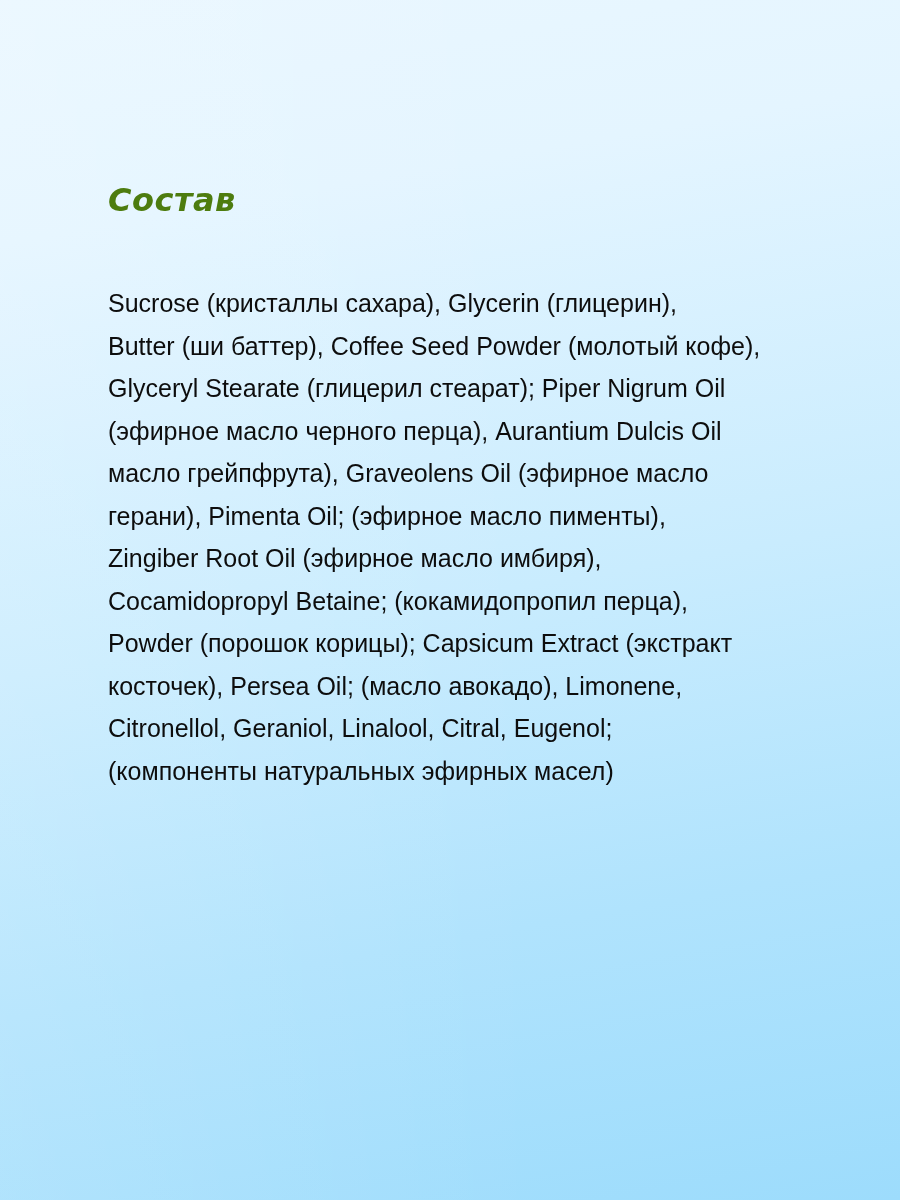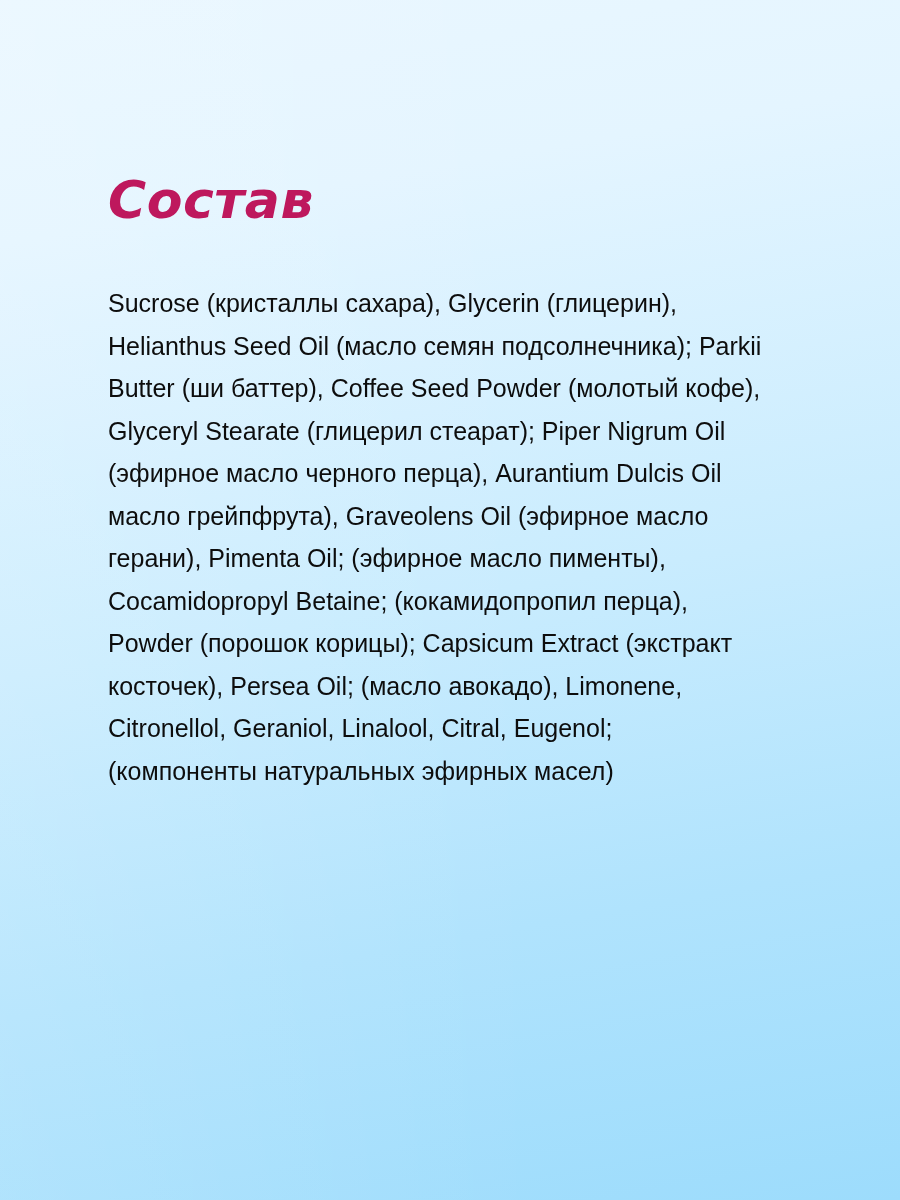--- a/index.html
+++ b/index.html
@@ -23,23 +23,23 @@
       position: absolute;
       left: 108px;
       top: 168px;
       width: 720px;
     }
     .title {
       margin: 0;
       font-family: "DejaVu Sans", sans-serif;
       font-weight: bold;
       font-style: italic;
-      font-size: 52px;
+      font-size: 32px;
       line-height: 64px;
-      color: #be185d;
+      color: #4d7c0f;
       letter-spacing: 0.5px;
     }
     .composition {
       margin-top: 50px;
       font-family: "Liberation Sans", sans-serif;
       font-size: 25px;
       line-height: 42.5px;
       color: #0d0d0d;
     }
     .composition .line {
@@ -49,25 +49,25 @@
   </style>
 </head>
 <body>
 
 <div class="overlay"></div>
 
 <main class="content">
   <h1 class="title">Состав</h1>
   <div class="composition">
     <span class="line">Sucrose (кристаллы сахара), Glycerin (глицерин),</span>
-    <span class="line">Helianthus Seed Oil (масло семян подсолнечника); Parkii</span>
     <span class="line">Butter (ши баттер), Coffee Seed Powder (молотый кофе),</span>
     <span class="line">Glyceryl Stearate (глицерил стеарат); Piper Nigrum Oil</span>
     <span class="line">(эфирное масло черного перца), Aurantium Dulcis Oil</span>
     <span class="line">масло грейпфрута), Graveolens Oil (эфирное масло</span>
     <span class="line">герани), Pimenta Oil; (эфирное масло пименты),</span>
+    <span class="line">Zingiber Root Oil (эфирное масло имбиря),</span>
     <span class="line">Cocamidopropyl Betaine; (кокамидопропил перца),</span>
     <span class="line">Powder (порошок корицы); Capsicum Extract (экстракт</span>
     <span class="line">косточек), Persea Oil; (масло авокадо), Limonene,</span>
     <span class="line">Citronellol, Geraniol, Linalool, Citral, Eugenol;</span>
     <span class="line">(компоненты натуральных эфирных масел)</span>
   </div>
 </main>
 
 </body></html>

